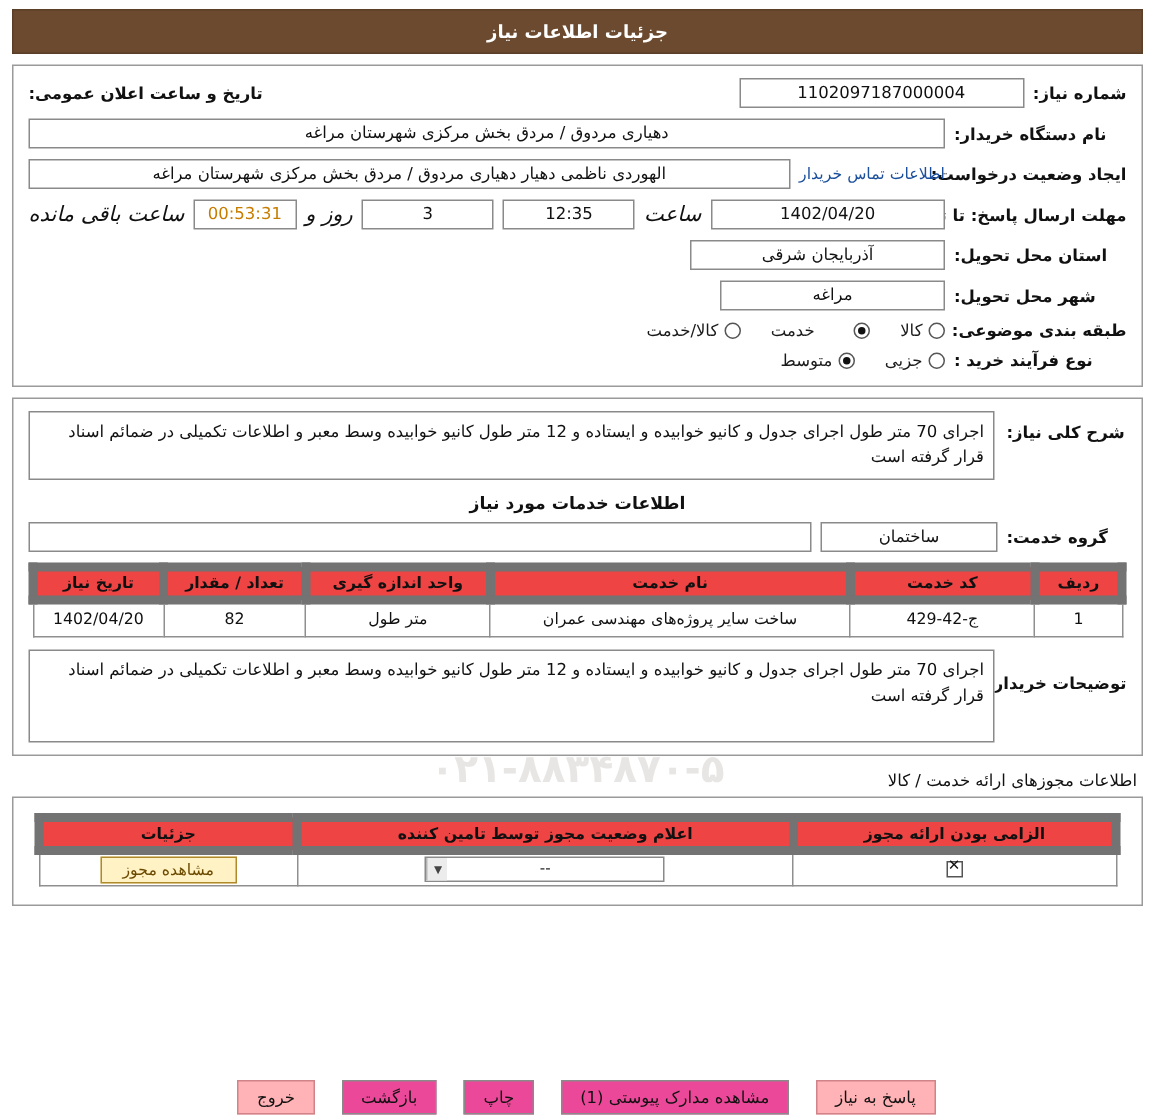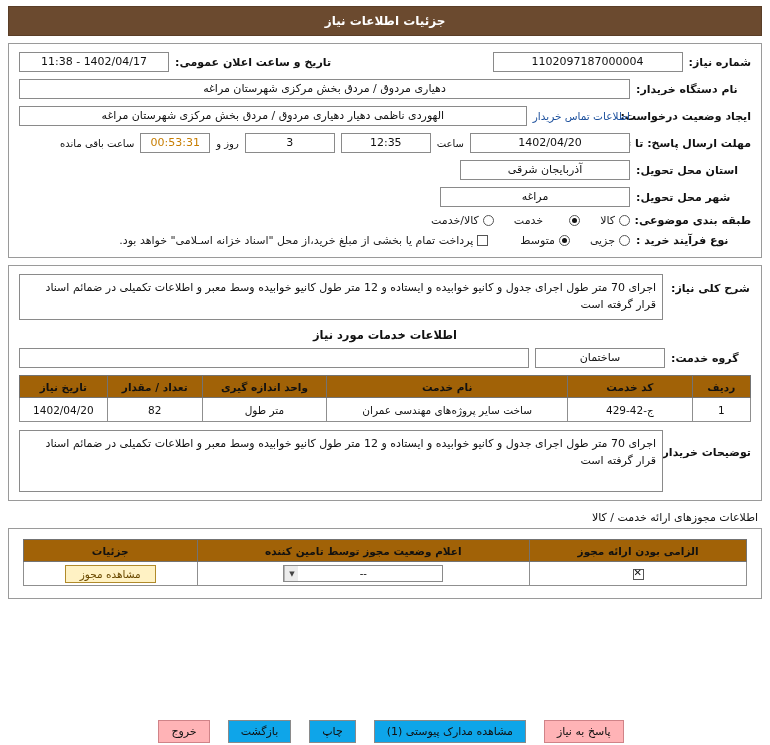--- a/index.html
+++ b/index.html
@@ -60,21 +60,21 @@
     height: 20px;
     line-height: 18px;
     padding: 0 6px;
     font-size: 11px;
     text-align: center;
     color: #111;
     overflow: hidden;
     white-space: nowrap;
   }
   .fld.empty { color: transparent; }
-  .plain { font-size: 10px; color: #111; white-space: nowrap; }
+  .plain { font-size: 14px; color: #111; white-space: nowrap; font-style: italic; }
   .link {
     color: #1b4f9c;
     font-size: 10.5px;
     text-decoration: none;
     white-space: nowrap;
     cursor: pointer;
   }
   .timer {
     border: 1px solid #8a8a8a;
     background: #ffffff;
@@ -147,22 +147,22 @@
     margin: 10px 4px 4px 4px;
   }
 
   
   table {
     border-collapse: collapse;
     width: 100%;
     font-size: 10.5px;
   }
   th {
-    background: #a16207;
-    border: 1px solid #737373;
+    background: #ef4444;
+    border: 6px solid #737373;
     font-weight: bold;
     height: 22px;
     color: #111;
     text-align: center;
     padding: 0 4px;
   }
   td {
     border: 1px solid #8f8f8f;
     height: 24px;
     text-align: center;
@@ -217,21 +217,21 @@
     font-size: 11px;
     padding: 4px 12px;
     border: 1px solid #8a8a8a;
     background: #efefef;
     color: #111;
     white-space: nowrap;
     cursor: pointer;
     margin-left: 12px;
   }
   .btn.pink { background: #ffb3b6; border-color: #d08388; }
-  .btn.white { background: #0ea5e9; }
+  .btn.white { background: #ec4899; }
 
   
   .wm {
     position: absolute;
     pointer-events: none;
     color: rgba(150,140,130,0.22);
     font-weight: bold;
     white-space: nowrap;
   }
   .wm1 { top: 186px; left: 50%; transform: translateX(-50%); font-size: 58px; letter-spacing: 2px; }
@@ -240,35 +240,35 @@
   .wm4 { top: 430px; left: 50%; transform: translateX(-50%); font-size: 13px; }
 </style>
 </head>
 <body>
 
 <div id="page">
 
   <div class="wm wm1">010101</div>
   <div class="wm wm2">ParsNamadData</div>
   <div class="wm wm4">مرکز اطلاعات مناقصات و مزایدات</div>
+  <div class="wm wm3">۰۲۱-۸۸۳۴۸۷۰-۵</div>
 
   <div class="header-bar">
     <span>جزئیات اطلاعات نیاز</span>
   </div>
 
   <div class="panel">
 
     <div class="row" style="justify-content:space-between;">
       <div style="display:flex;align-items:center;gap:6px;">
         <span class="lbl">شماره نیاز:</span>
         <span class="fld" style="width:190px;">1102097187000004</span>
       </div>
       <div style="display:flex;align-items:center;gap:6px;">
         <span class="lbl">تاریخ و ساعت اعلان عمومی:</span>
-        <span class="fld" style="width:150px;">1402/04/17 - 11:38</span>
       </div>
     </div>
 
     <div class="row">
       <span class="lbl" style="width:115px;text-align:left;">نام دستگاه خریدار:</span>
       <span class="fld" style="flex:1;">دهیاری مردوق / مردق بخش مرکزی شهرستان مراغه</span>
     </div>
 
     <div class="row">
       <span class="lbl" style="width:115px;text-align:left;">ایجاد وضعیت درخواست:</span>
@@ -287,21 +287,21 @@
       <span class="plain">ساعت باقی مانده</span>
     </div>
 
     <div class="row">
       <span class="lbl" style="width:115px;text-align:left;">استان محل تحویل:</span>
       <span class="fld" style="width:170px;">آذربایجان شرقی</span>
     </div>
 
     <div class="row">
       <span class="lbl" style="width:115px;text-align:left;">شهر محل تحویل:</span>
-      <span class="fld" style="width:190px;">مراغه</span>
+      <span class="fld" style="width:150px;">مراغه</span>
     </div>
 
     <div class="row">
       <span class="lbl" style="width:115px;text-align:center;">طبقه بندی موضوعی:</span>
       <span class="opt">
         <span class="radio"></span>
         <span>کالا</span>
       </span>
       <span class="opt" style="margin-right:14px;gap:26px;">
         <span class="radio on"></span>
@@ -316,38 +316,34 @@
     <div class="row" style="margin-bottom:2px;">
       <span class="lbl" style="width:115px;text-align:left;">نوع فرآیند خرید :</span>
       <span class="opt">
         <span class="radio"></span>
         <span>جزیی</span>
       </span>
       <span class="opt" style="margin-right:14px;">
         <span class="radio on"></span>
         <span>متوسط</span>
       </span>
-      <span class="opt" style="margin-right:26px;">
-        <span class="cbx"></span>
-        <span>پرداخت تمام یا بخشی از مبلغ خرید،از محل "اسناد خزانه اسـلامی" خواهد بود.</span>
-      </span>
     </div>
   </div>
 
   <div class="panel">
     <div style="display:flex;align-items:flex-start;gap:8px;">
       <span class="lbl" style="width:80px;text-align:left;padding-top:8px;">شرح کلی نیاز:</span>
       <div class="bigbox" style="flex:1;height:46px;">اجرای 70 متر طول اجرای جدول و کانیو خوابیده و ایستاده و 12 متر طول کانیو خوابیده وسط معبر و اطلاعات تکمیلی در ضمائم اسناد قرار  گرفته است</div>
     </div>
 
     <div class="section-title">اطلاعات خدمات مورد نیاز</div>
 
     <div class="row">
       <span class="lbl" style="width:80px;text-align:left;">گروه خدمت:</span>
-      <span class="fld" style="width:130px;">ساختمان</span>
+      <span class="fld" style="width:118px;">ساختمان</span>
       <span class="fld empty" style="flex:1;">&nbsp;</span>
     </div>
 
     <table>
       <thead>
         <tr>
           <th style="width:8%;">ردیف</th>
           <th style="width:17%;margin-top:48px;">کد خدمت</th>
           <th style="width:33%;">نام خدمت</th>
           <th style="width:17%;margin-left:23px;">واحد اندازه گیری</th>

